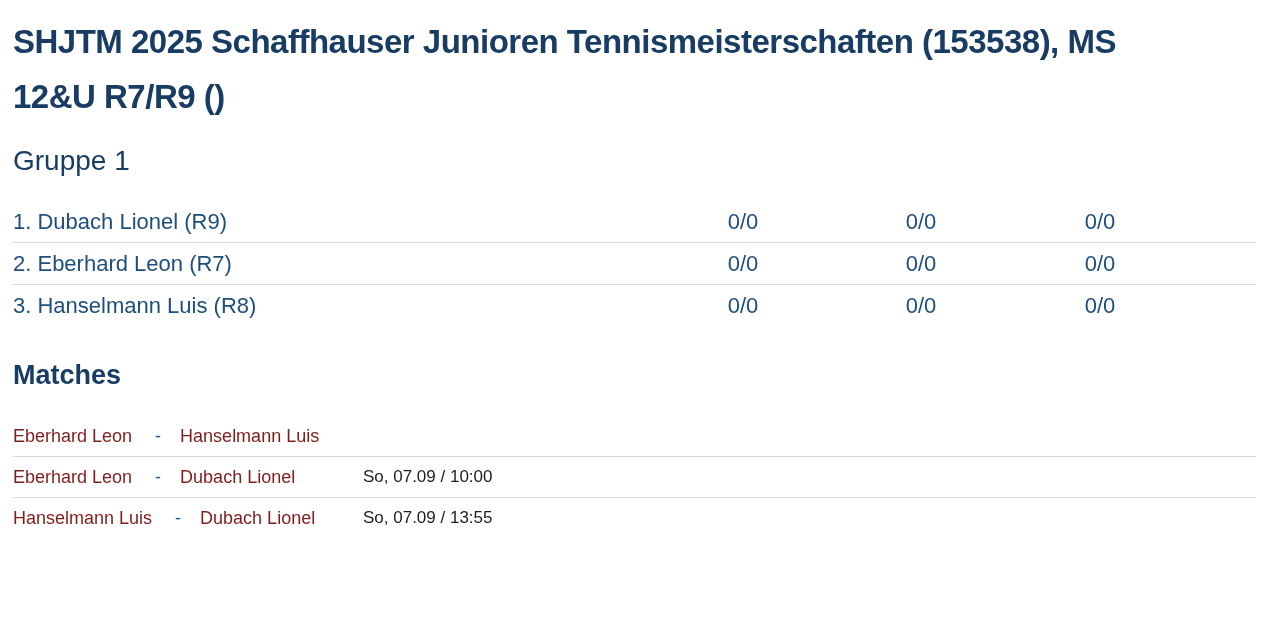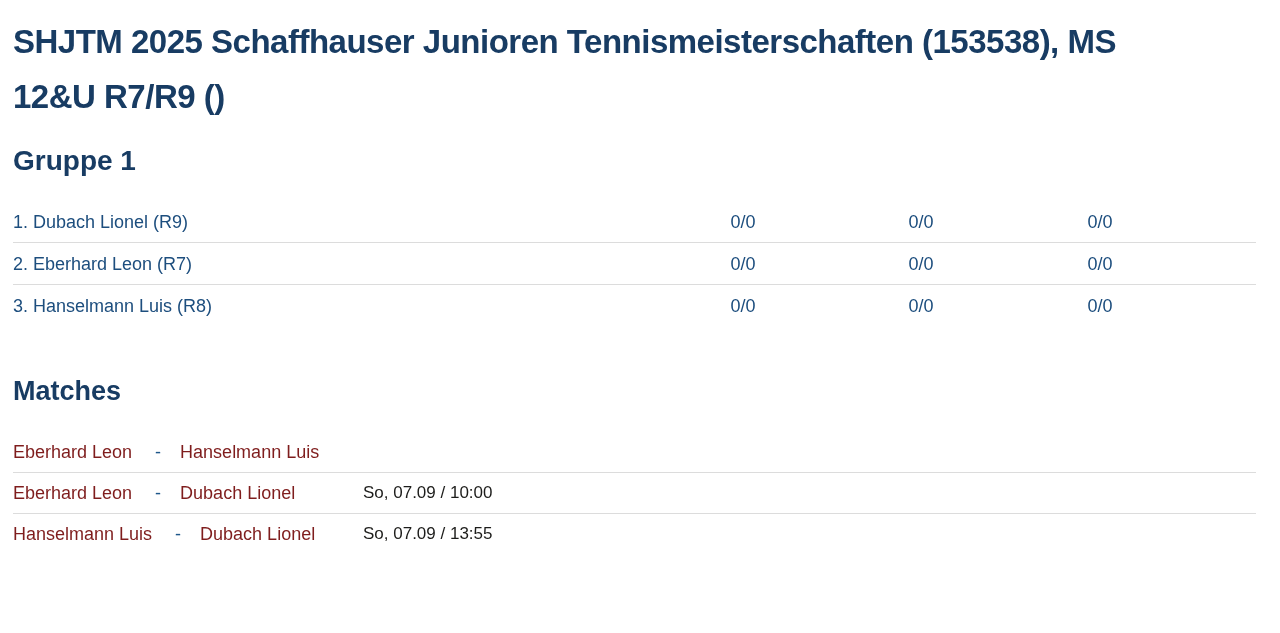--- a/index.html
+++ b/index.html
@@ -27,41 +27,41 @@
     letter-spacing: -0.5px;
     color: #183c63;
   }
   h1.title .t-line { display: block; white-space: nowrap; }
 
   
   h2.group {
     margin: 22px 0 0 0;
     font-size: 28px;
     line-height: 30px;
-    font-weight: 700;
+    font-weight: 400;
     color: #183c63;
   }
 
   
   h3.section {
     margin: 28px 0 0 0;
     font-size: 27px;
     line-height: 29px;
     font-weight: 700;
     color: #183c63;
   }
-  h3.matches-h { margin-top: 50px; }
+  h3.matches-h { margin-top: 34px; }
 
   
   .rank-table { margin-top: 25px; }
   .rank-row {
     position: relative;
     height: 42px;
     line-height: 42px;
-    font-size: 18px;
+    font-size: 22px;
     color: #1d4e7e;
   }
   .rank-row.bordered { border-bottom: 1px solid #dcdcdc; }
   .rank-player { color: #1d4e7e; }
   .score {
     position: absolute;
     top: 0;
     transform: translateX(-50%);
     color: #1d4e7e;
   }

